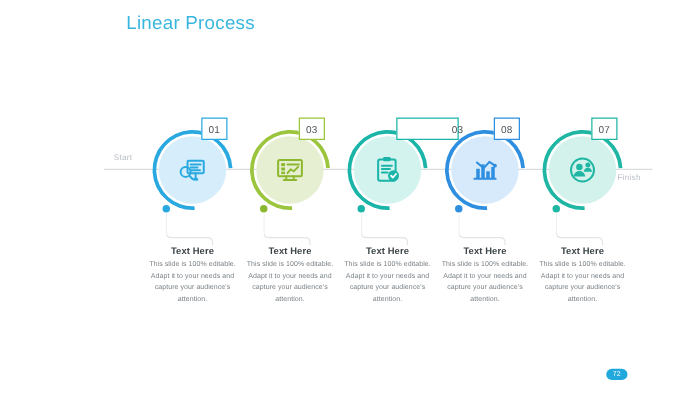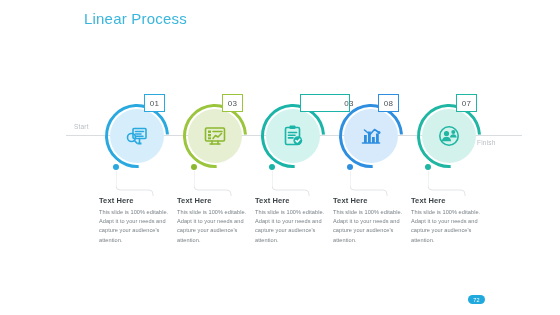--- a/index.html
+++ b/index.html
@@ -11,20 +11,21 @@
     height: 315px;
     background: #ffffff;
     font-family: "Liberation Sans", sans-serif;
     overflow: hidden;
     position: relative;
   }
   .slide {
     position: absolute;
     inset: 0;
     background: #ffffff;
+    margin-left: 17px;
   }
 
   
   .title {
     position: absolute;
     left: 84px;
     top: 10px;
     font-size: 15px;
     color: #39b6dd;
     letter-spacing: 0.2px;
@@ -125,21 +126,21 @@
     width: 38px;
     height: 26px;
   }
   .elbow svg { display: block; }
 
   
   .textblock {
     position: absolute;
     top: 196px;
     width: 76px;
-    text-align: left;
+    text-align: center;
   }
   .tb-title {
     font-size: 7.5px;
     font-weight: bold;
     color: #3b4347;
     margin-bottom: 3px;
     letter-spacing: 0.1px;
   }
   .tb-body {
     font-size: 5.6px;

